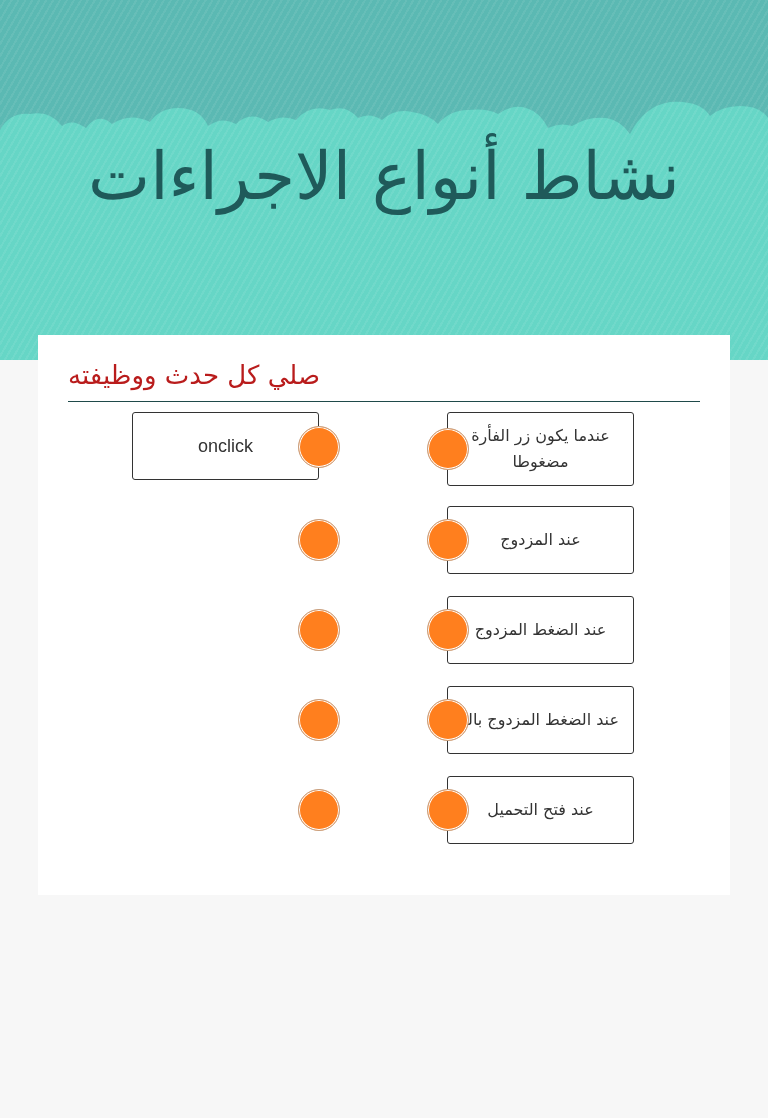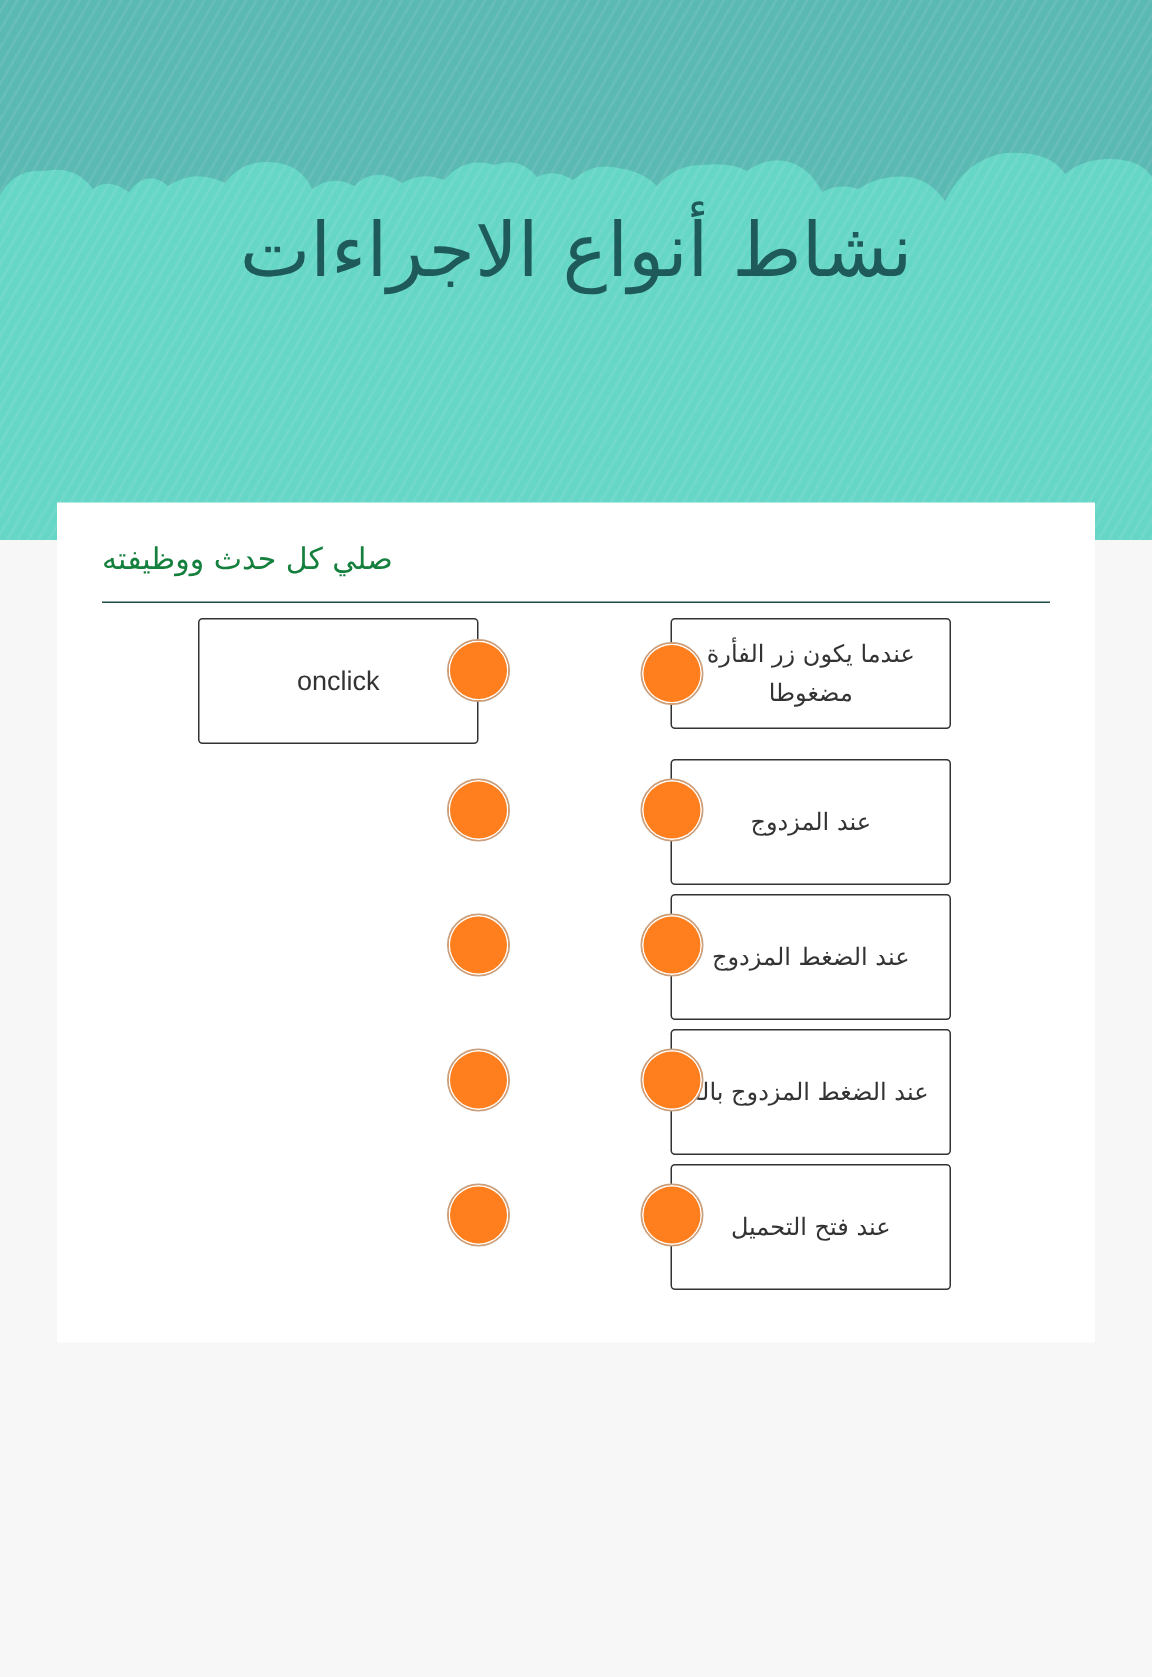--- a/index.html
+++ b/index.html
@@ -15,38 +15,38 @@
   .hero svg.clouds { position: absolute; left: 0; top: 0; }
   .stripes {
     position: absolute; inset: 0;
     background-image: repeating-linear-gradient(-60deg,
       rgba(255,255,255,0.07) 0px, rgba(255,255,255,0.07) 2px,
       rgba(0,0,0,0.0) 2px, rgba(0,0,0,0.0) 6px);
     pointer-events: none;
   }
   .hero-title {
     position: absolute; left: 0; right: 0; top: 138px; text-align: center;
-    direction: rtl; font-family: "DejaVu Serif", serif; font-size: 50px;
+    direction: rtl; font-family: "DejaVu Serif", serif; font-size: 66px;
     color: #1f5a5a; letter-spacing: 1px;
   }
   .card {
     position: absolute; left: 38px; top: 335px; width: 692px; height: 560px;
     background: #ffffff;
   }
   .card-heading {
     position: absolute; left: 30px; top: 25px; width: 632px;
     direction: rtl; text-align: left;
-    font-family: "DejaVu Sans", sans-serif; font-size: 20px; color: #15803d;
+    font-family: "DejaVu Sans", sans-serif; font-size: 26px; color: #b91c1c;
   }
   .card-rule {
     position: absolute; left: 30px; top: 66px; width: 632px; height: 1px;
     background: #1f4a4a;
   }
   .box {
-    position: absolute; width: 187px; height: 84px;
+    position: absolute; width: 187px; height: 68px;
     border: 1px solid #333; border-radius: 3px; background: #fff;
     display: flex; align-items: center; justify-content: center;
     box-sizing: border-box; text-align: center; cursor: pointer;
   }
   .box.left { left: 94px; font-size: 18px; color: #333; }
   .box.right {
     left: 409px; direction: rtl; font-family: "DejaVu Sans", sans-serif;
     font-size: 16px; color: #333; line-height: 26px; padding: 0 14px;
     overflow: hidden; white-space: normal;
   }

